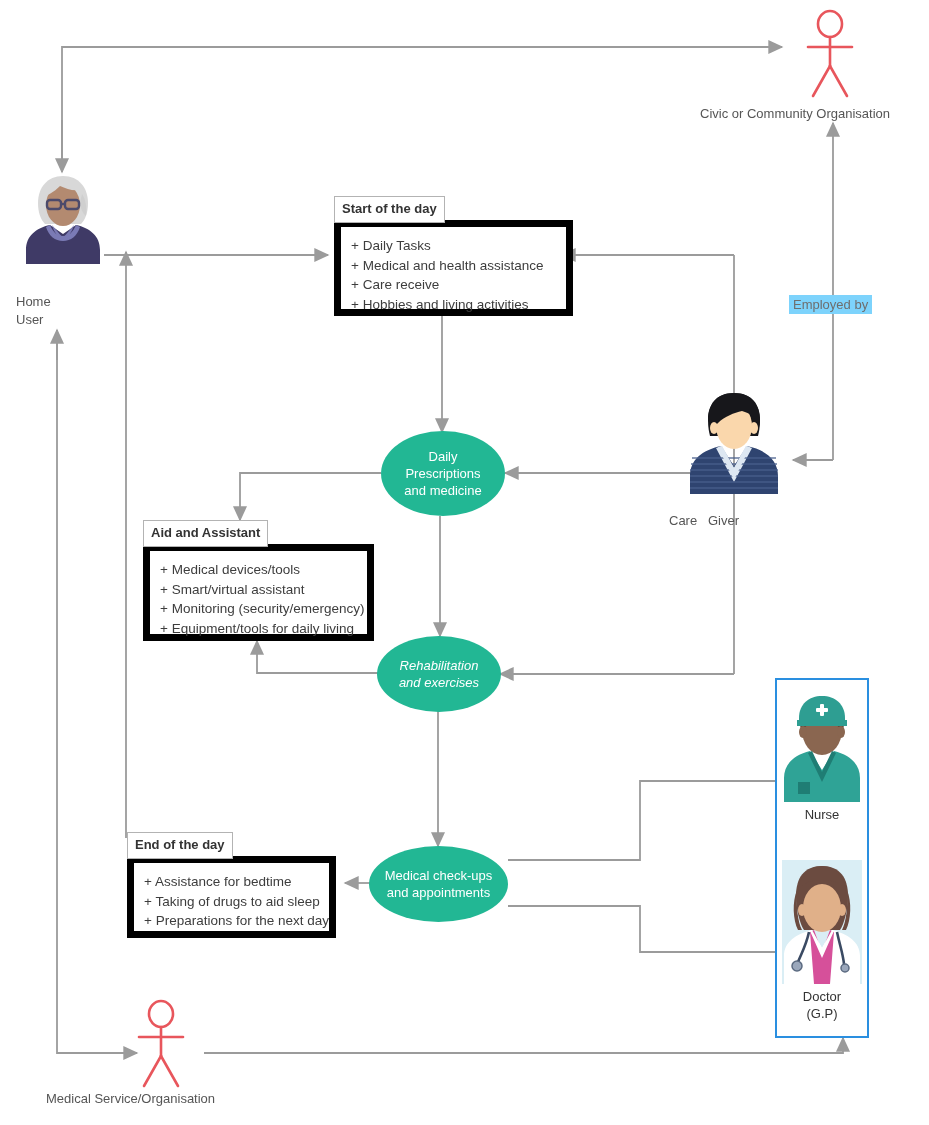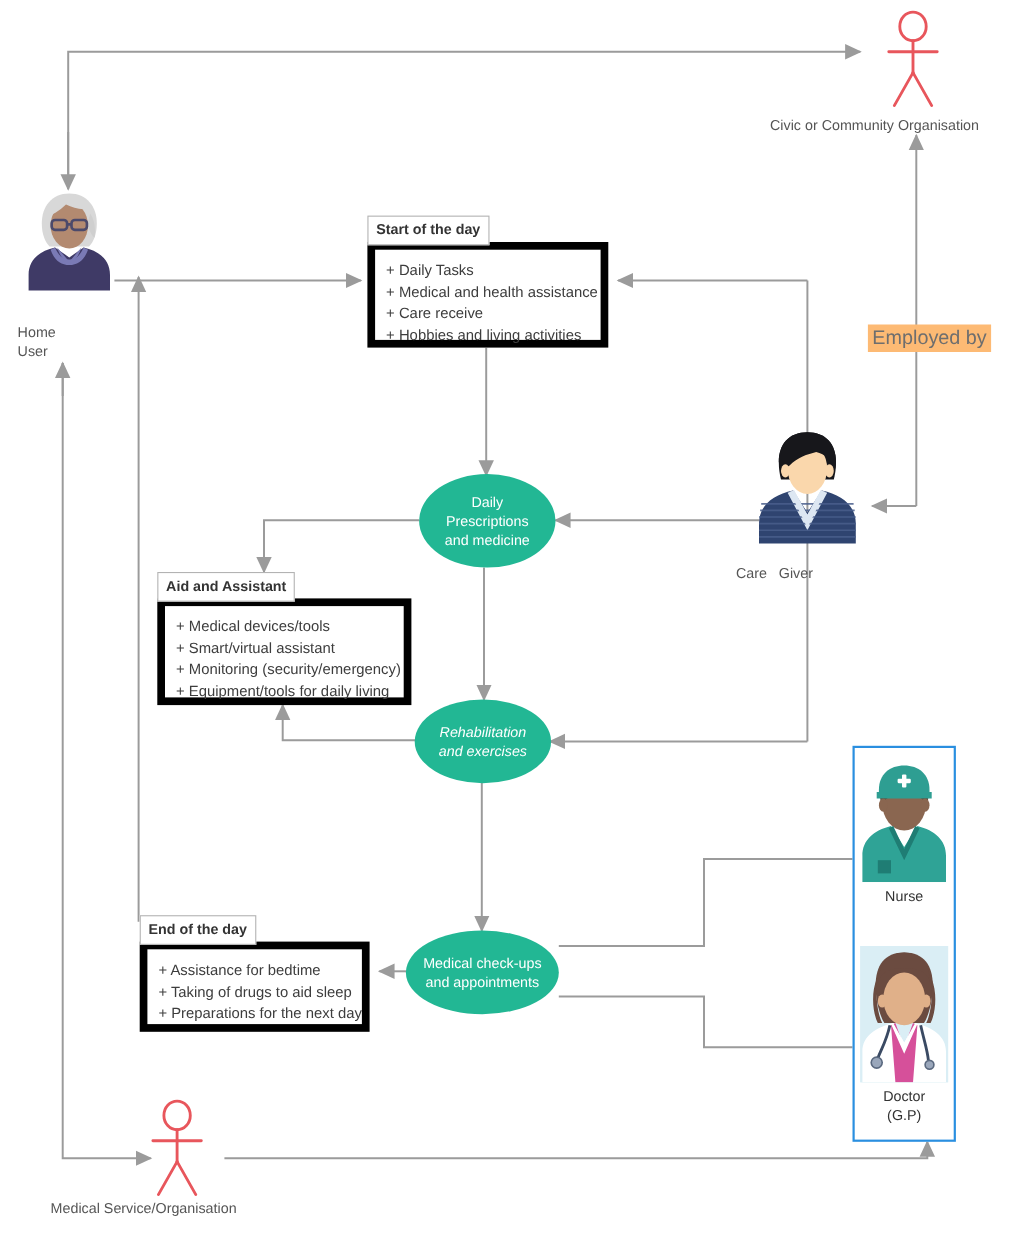--- a/index.html
+++ b/index.html
@@ -27,21 +27,21 @@
   
   .ell{
     position:absolute;border-radius:50%;background:#22b794;
     display:flex;align-items:center;justify-content:center;
     text-align:center;color:#ffffff;font-size:13px;line-height:17px;
     box-sizing:border-box;padding:0 8px;
   }
 
   
   .alabel{position:absolute;text-align:left;color:#555555;font-size:13px;line-height:18px;white-space:pre;}
-  .elabel{position:absolute;color:#6e6e6e;font-size:18px;background:#fdba74;padding:2px 4px;white-space:nowrap;}
+  .elabel{position:absolute;color:#6e6e6e;font-size:13px;background:#7dd3fc;padding:2px 4px;white-space:nowrap;}
 
   
   .avatar{position:absolute;}
   .avatar svg{display:block;}
 
   
   .panel{position:absolute;border:2px solid #2a8fe0;background:#ffffff;box-sizing:border-box;}
   .panel .cell{position:absolute;left:0;right:0;}
   .panel .cname{position:absolute;left:0;right:0;text-align:center;color:#333;font-size:13px;line-height:17px;white-space:pre-line;}
 </style>
@@ -163,21 +163,21 @@
           <path d="M4 92 L92 92"></path>
           <path d="M4 98 L92 98"></path>
       </g>
       <path d="M36 56 L48 78 L60 56 L64 57 L48 90 L32 57z" fill="#dde7f2"></path>
     </svg>
   </div>
   <div class="alabel" style="left:669px;top:512px;width:130px;">Care   Giver</div>
 
   <div class="elabel" style="left:789px;top:295px;">Employed by</div>
 
-  <div class="note" style="left:334px;top:196px;width:219px;height:120px;">
+  <div class="note" style="left:334px;top:196px;width:239px;height:120px;">
     <div class="tab">Start of the day</div>
     <div class="body">
       <div class="li">+ Daily Tasks</div>
       <div class="li">+ Medical and health assistance</div>
       <div class="li">+ Care receive</div>
       <div class="li">+ Hobbies and living activities</div>
     </div>
   </div>
 
   <div class="note" style="left:143px;top:520px;width:231px;height:121px;">

